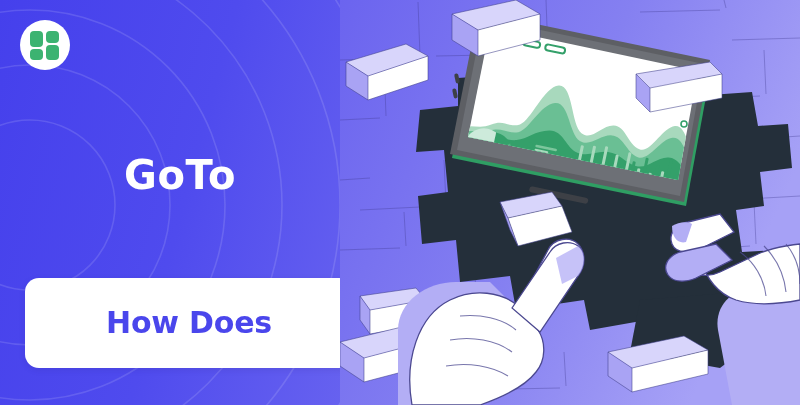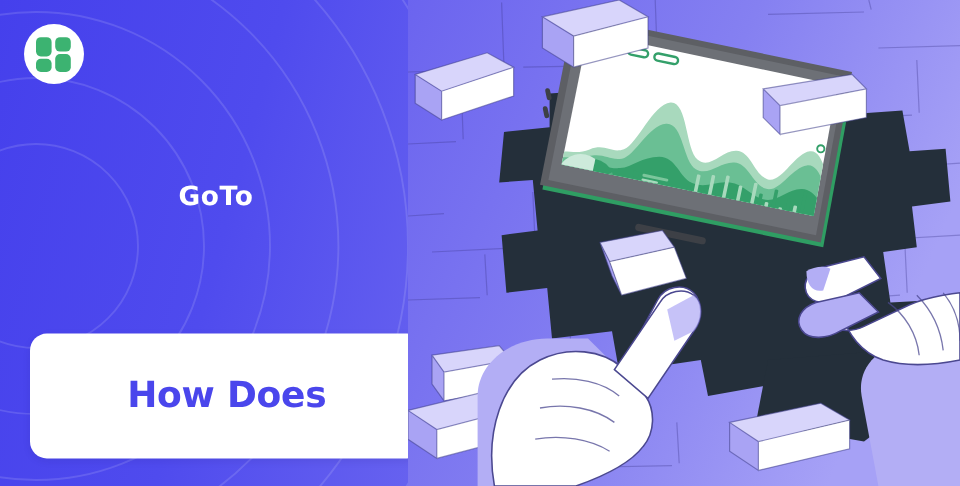--- a/index.html
+++ b/index.html
@@ -20,25 +20,25 @@
   }
   .logo-grid{position:relative;width:30px;height:30px;}
   .logo-grid i{position:absolute;background:#3cb371;display:block;}
   .lg-tl{left:0;top:1px;width:13px;height:16px;border-radius:4px;}
   .lg-tr{left:16px;top:1px;width:13px;height:12px;border-radius:4px;}
   .lg-bl{left:0;top:19px;width:13px;height:11px;border-radius:4px;}
   .lg-br{left:16px;top:15px;width:13px;height:15px;border-radius:4px;}
 
   .brand-word{
     position:absolute;left:0;top:152px;width:420px;text-align:center;
-    color:#ffffff;font-size:22px;font-weight:bold;letter-spacing:.5px;
+    color:#ffffff;font-size:40px;font-weight:bold;letter-spacing:.5px;
     text-indent:-60px;
   }
   .headline-card{
-    position:absolute;left:25px;top:278px;width:328px;height:104px;
+    position:absolute;left:25px;top:278px;width:328px;height:90px;
     background:#ffffff;border-radius:14px;
     display:flex;align-items:center;justify-content:center;
     box-shadow:0 2px 6px rgba(40,30,120,.13);
   }
   .headline-card .hl{
     color:#4a46ec;font-size:30px;font-weight:bold;line-height:1.12;
     text-align:center;letter-spacing:-.2px;
   }
 
   

